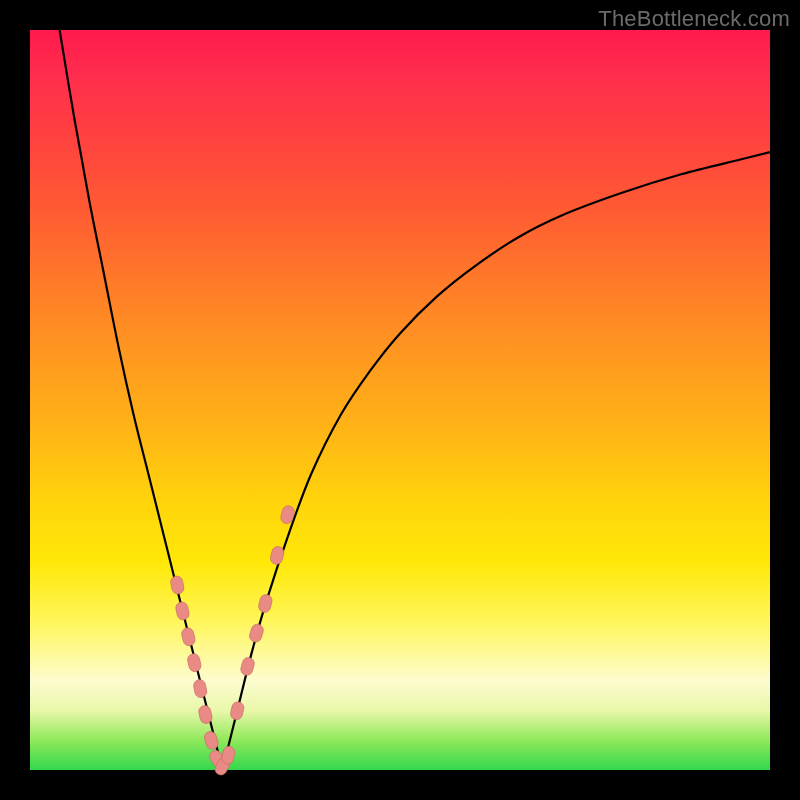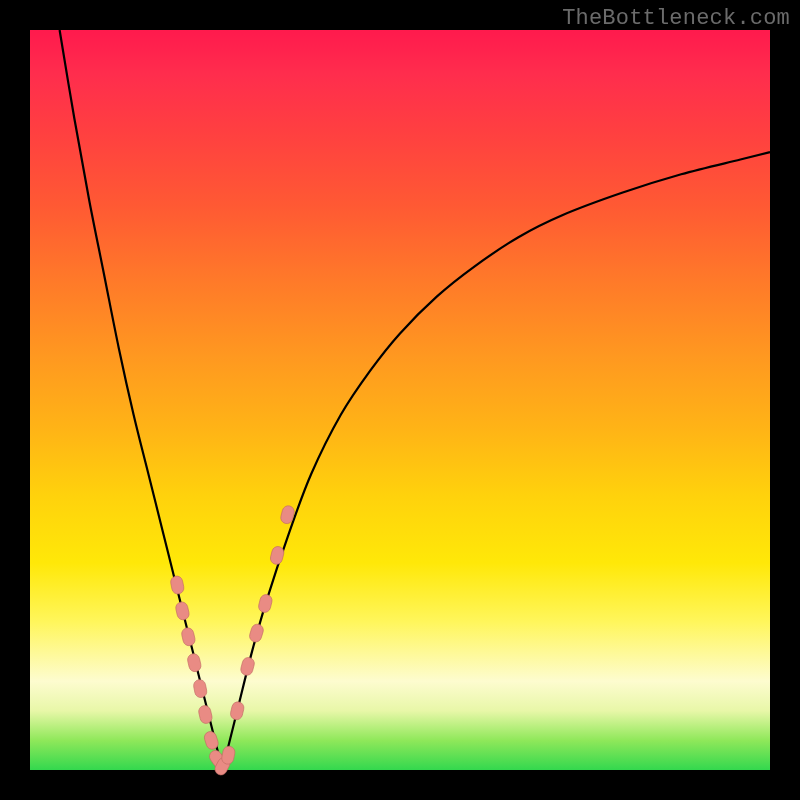--- a/index.html
+++ b/index.html
@@ -9,21 +9,20 @@
     height: 800px;
     overflow: hidden;
     background: #000;
     font-family: Arial, Helvetica, sans-serif;
   }
   .frame {
     position: relative;
     width: 800px;
     height: 800px;
     background: #000;
-    font-family: Liberation Mono, monospace;
   }
   .plot {
     position: absolute;
     left: 30px;
     top: 30px;
     width: 740px;
     height: 740px;
     
     background: linear-gradient(
       to bottom,

